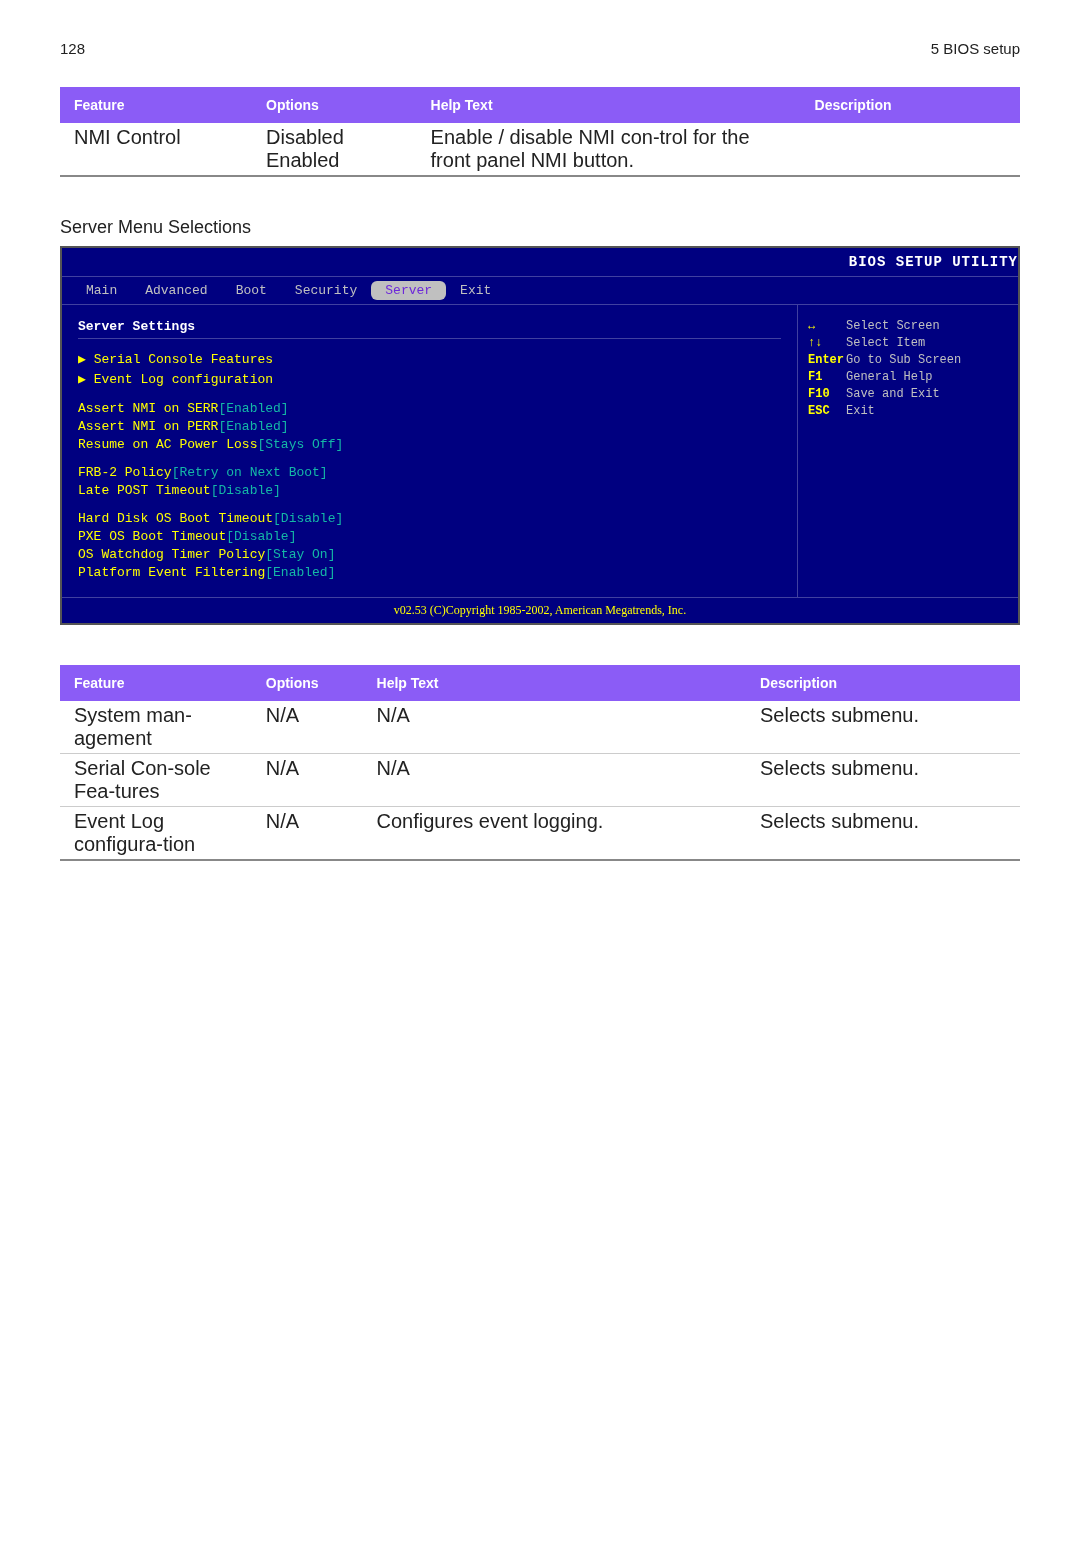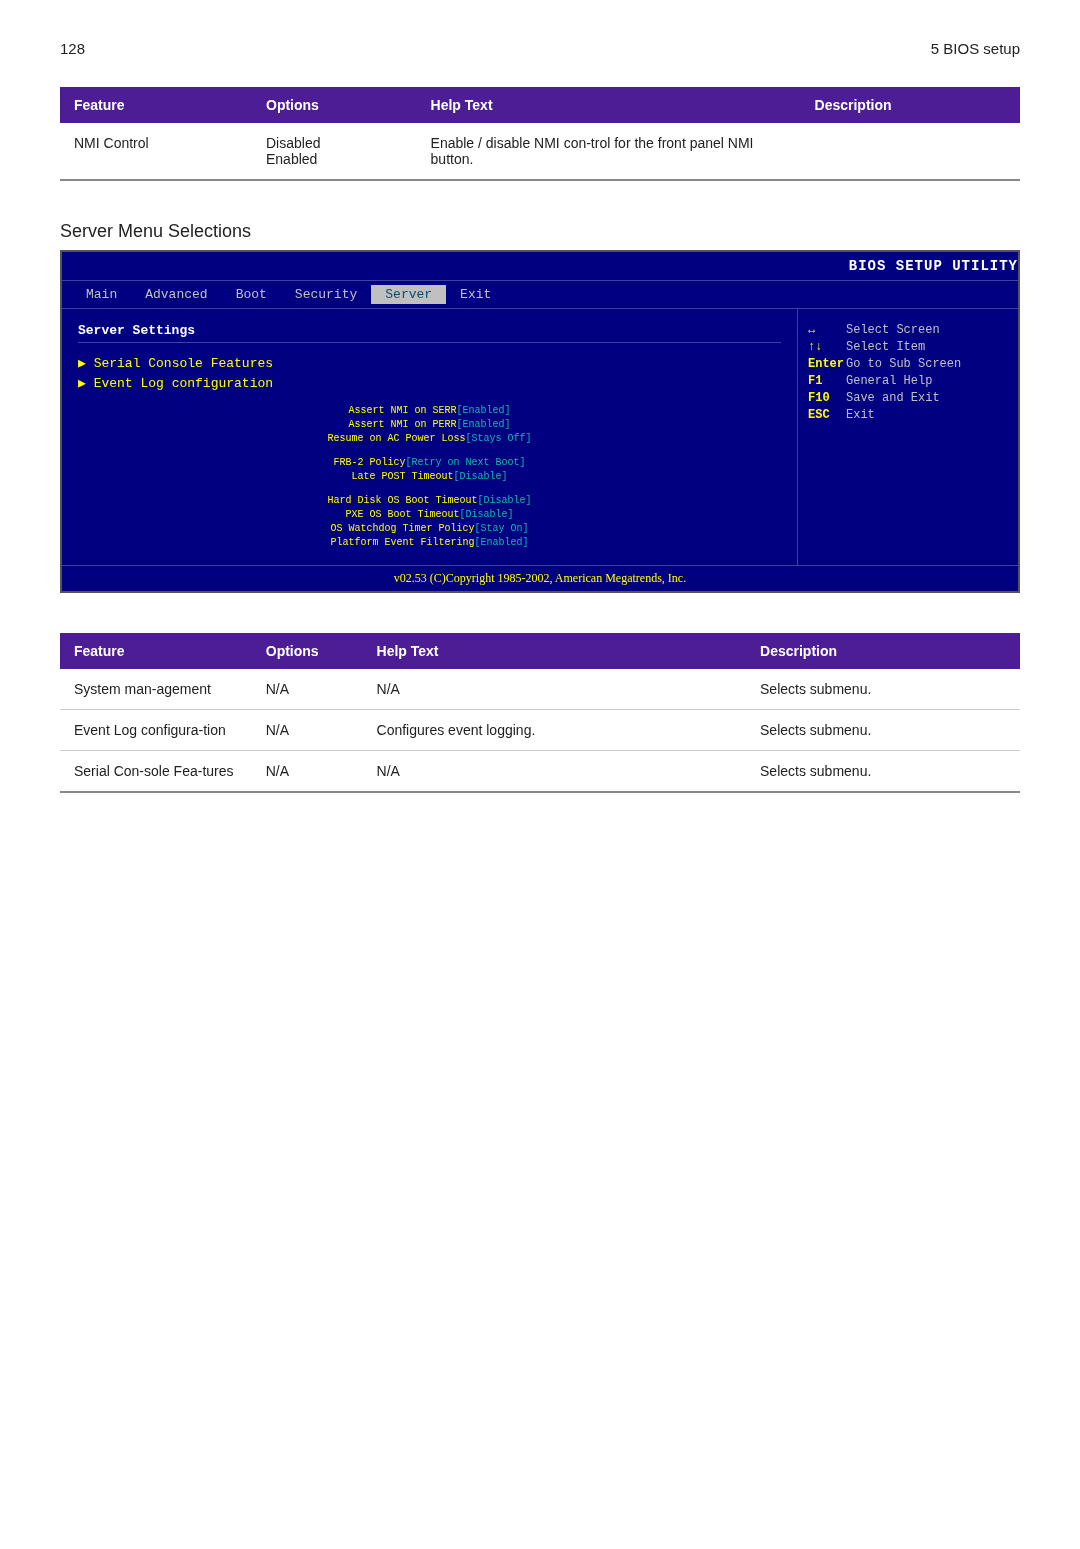--- a/index.html
+++ b/index.html
@@ -21,32 +21,32 @@
       font-size: 15px;
     }
 
     
     .feature-table {
       width: 100%;
       border-collapse: collapse;
       margin-bottom: 40px;
     }
     .feature-table th {
-      background: #4c1d95;
+      background: #8b5cf6;
       color: #fff;
       text-align: left;
       padding: 10px 14px;
       font-weight: bold;
       font-size: 14px;
     }
     .feature-table td {
-      padding: 12px 14px;
+      padding: 3px 14px;
       vertical-align: top;
       border-bottom: 1px solid #ccc;
-      font-size: 14px;
+      font-size: 20px;
     }
     .feature-table tr:last-child td {
       border-bottom: 2px solid #888;
     }
     .feature-table th:first-child { width: 140px; }
     .feature-table th:nth-child(2) { width: 120px; }
     .feature-table th:nth-child(3) { width: 280px; }
     .feature-table th:nth-child(4) { width: 160px; }
 
     
@@ -86,21 +86,22 @@
       border-bottom: 1px solid #4040a0;
     }
     .bios-nav-item {
       padding: 2px 14px;
       font-family: 'Courier New', monospace;
       font-size: 13px;
       color: #c0c0c0;
     }
     .bios-nav-item.active {
       background: #c0c0c0;
-      color: #0c4a6e;
+      color: #6d28d9;
+      border-radius: 6px;
     }
     .bios-body {
       display: flex;
       padding: 0;
     }
     .bios-main {
       flex: 1;
       padding: 14px 16px;
       border-right: 1px solid #4040a0;
     }
@@ -120,23 +121,23 @@
     .bios-submenu-item {
       color: #ffff00;
       margin-bottom: 4px;
       font-size: 13px;
     }
     .bios-submenu-item::before {
       content: '▶ ';
     }
     .bios-field-row {
       display: flex;
-      justify-content: center;
+      justify-content: flex-start;
       margin-bottom: 3px;
-      font-size: 10px;
+      font-size: 13px;
     }
     .bios-field-label {
       color: #ffff00;
     }
     .bios-field-value {
       color: #14b8a6;
     }
     .bios-spacer { height: 10px; }
     .bios-sidebar-key {
       display: flex;
@@ -299,25 +300,25 @@
     </tr>
   </thead>
   <tbody id="table2-body">
   <tr>
         <td>System man-agement</td>
         <td>N/A</td>
         <td>N/A</td>
         <td>Selects submenu.</td>
       </tr>
       <tr>
-        <td>Event Log configura-tion</td>
-        <td>N/A</td>
-        <td>Configures event logging.</td>
+        <td>Serial Con-sole Fea-tures</td>
+        <td>N/A</td>
+        <td>N/A</td>
         <td>Selects submenu.</td>
       </tr>
       <tr>
-        <td>Serial Con-sole Fea-tures</td>
-        <td>N/A</td>
-        <td>N/A</td>
+        <td>Event Log configura-tion</td>
+        <td>N/A</td>
+        <td>Configures event logging.</td>
         <td>Selects submenu.</td>
       </tr>
     </tbody>
 </table>
 
 </body></html>

